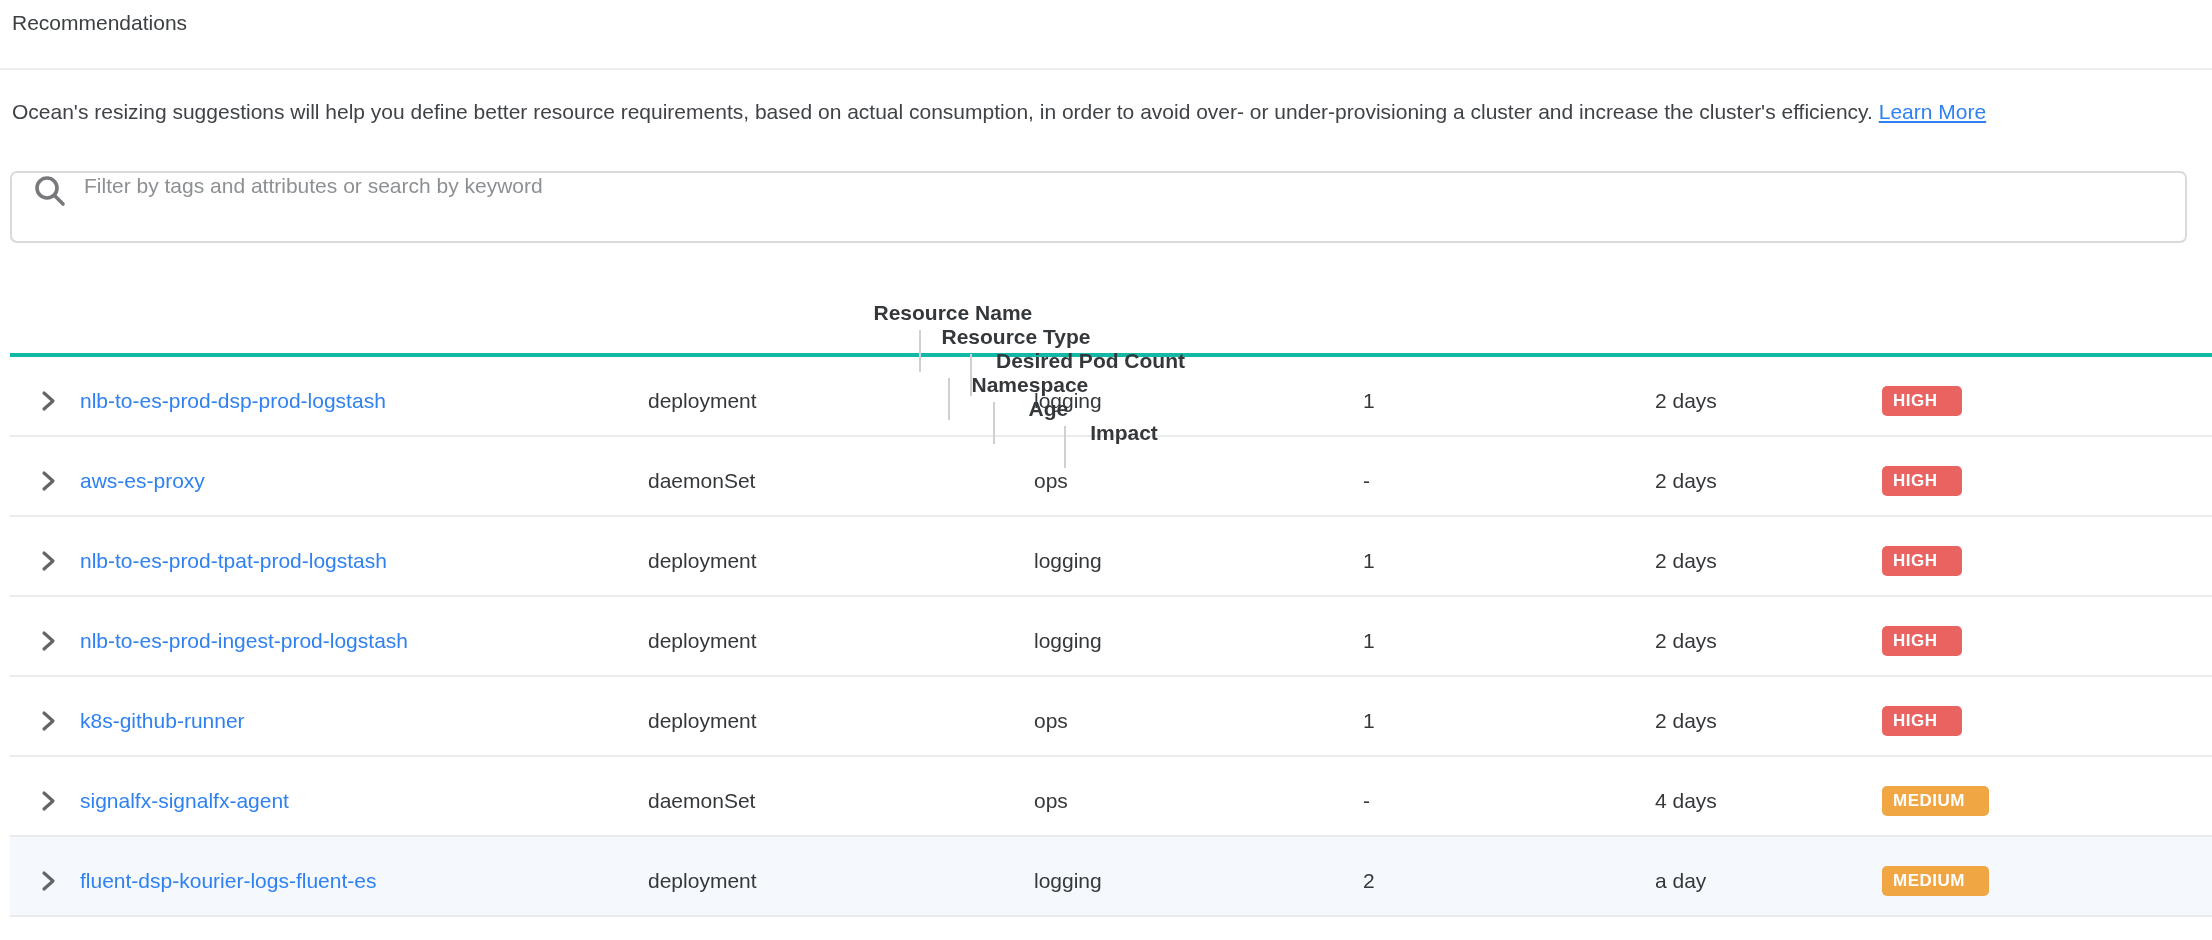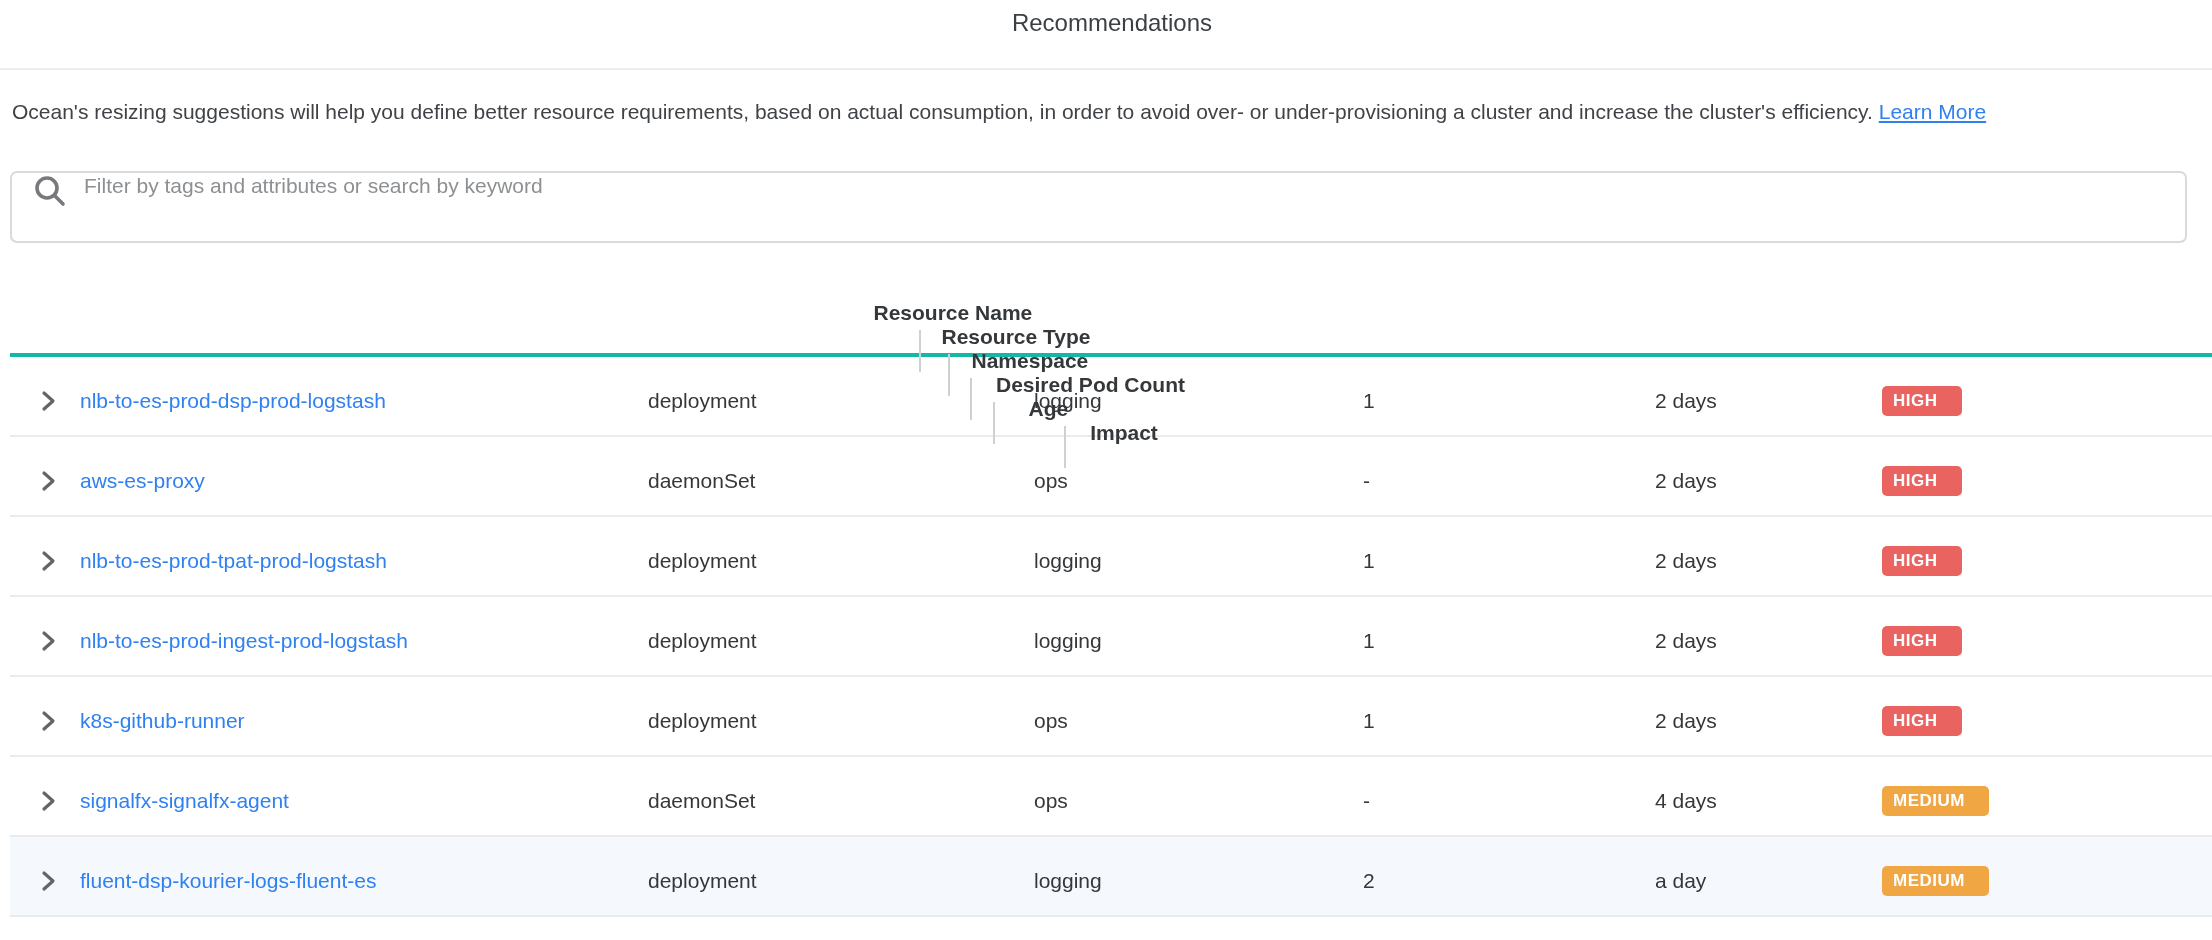--- a/index.html
+++ b/index.html
@@ -9,26 +9,25 @@
     height: 940px;
     overflow: hidden;
     background: #ffffff;
     font-family: "Liberation Sans", "DejaVu Sans", sans-serif;
     color: #383b3e;
   }
   .page { width: 2212px; height: 940px; position: relative; }
 
   
   .page-title {
-    font-size: 24px;
+    font-size: 21px;
     font-weight: 400;
     color: #3c4043;
     margin: 10px 0 0 12px;
     line-height: 26px;
-    text-align: center;
   }
   .title-divider {
     border: none;
     border-top: 2px solid #eceded;
     margin: 32px 0 0 0;
   }
 
   
   .description {
     margin: 22px 14px 0 12px;
@@ -162,22 +161,22 @@
         <line x1="22.5" y1="22.5" x2="31" y2="31" stroke="#77797c" stroke-width="3.6" stroke-linecap="round"></line>
       </svg>
     </span>
     <input class="search-input" type="text" placeholder="Filter by tags and attributes or search by keyword" style="">
   </div>
 
   <div class="table">
     <div class="hrow">
       <div class="hcell c-first">Resource Name</div>
       <div class="hcell sep c-type">Resource Type</div>
+      <div class="hcell sep c-pods">Desired Pod Count</div>
       <div class="hcell sep c-ns">Namespace</div>
-      <div class="hcell sep c-pods">Desired Pod Count</div>
       <div class="hcell sep c-age">Age</div>
       <div class="hcell sep c-imp">Impact</div>
     </div>
     <div class="table-body">
   <div class="brow">
     <div class="bcell c-chev">
       <button class="expand-btn">
         <svg width="24" height="24" viewBox="0 0 24 24" fill="none">
           <polyline points="8,4 17,12 8,20" stroke="#636669" stroke-width="3.2" stroke-linecap="round" stroke-linejoin="round" fill="none"></polyline>
         </svg>

